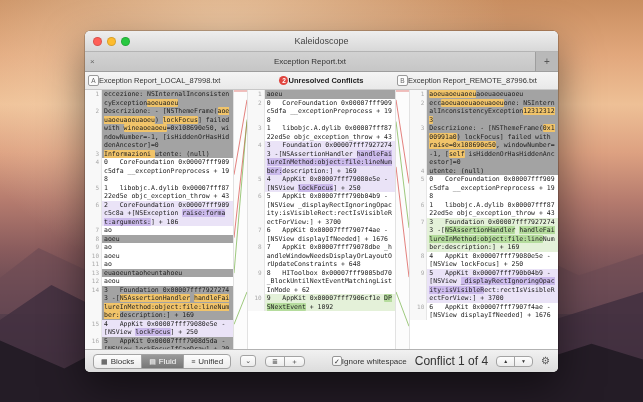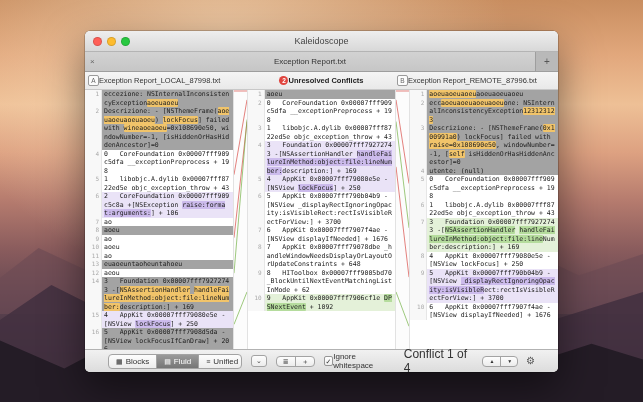--- a/index.html
+++ b/index.html
@@ -43,21 +43,21 @@
   .row{display:flex;align-items:stretch;}
   .ln{flex:0 0 14px;text-align:right;padding:0 2px 0 0;font-size:6px;line-height:8.5px;color:#a9a9a9;background:#f8f8f8;border-right:1px solid #e6e6e6;font-family:"DejaVu Sans Mono",monospace;}
   .code{flex:1;padding:0 2px;font-family:"DejaVu Sans Mono",monospace;font-size:6.5px;line-height:8.5px;color:#222;white-space:pre-wrap;word-break:break-all;}
   .row.y .code{background:#a3a3a3;}  .row.y .hl{background:#f1c46a;border-radius:1px;}
   .row.p .code{background:#eae3f7;}  .row.p .hl{background:#ccbbec;border-radius:1px;}
   .row.g .code{background:#e4f1d9;}  .row.g .hl{background:#b5dc9d;border-radius:1px;}
   .connector{flex:0 0 13px;background:#fcfcfc;border-left:1px solid #e2e2e2;border-right:1px solid #e2e2e2;}
   .connector svg{display:block;width:13px;height:100%;}
 
   
-  .toolbar{height:22px;flex:0 0 22px;background:linear-gradient(#f1f1f1,#dcdcdc);border-top:1px solid #b2b2b2;display:flex;align-items:center;padding:0 23px;gap:9px;}
+  .toolbar{height:22px;flex:0 0 22px;background:linear-gradient(#f1f1f1,#dcdcdc);border-top:1px solid #b2b2b2;display:flex;align-items:center;padding:0 8px;gap:9px;}
   .seg{display:flex;border:1px solid #a3a3a3;border-radius:4px;overflow:hidden;background:linear-gradient(#fdfdfd,#ececec);}
   .seg > .seg-btn{padding:2px 7px;font-size:8px;color:#333;display:flex;align-items:center;gap:3px;border-right:1px solid #a3a3a3;}
   .seg > .seg-btn:last-child{border-right:none;}
   .seg > .seg-btn.active{background:linear-gradient(#9a9a9a,#767676);color:#fff;}
   .seg-ico{font-size:7px;line-height:7px;}
   .mini-btn{border:1px solid #a3a3a3;border-radius:3px;background:linear-gradient(#fdfdfd,#ececec);padding:1px 4px;font-size:7px;color:#444;display:flex;align-items:center;justify-content:center;}
   .seg.small > .seg-btn{padding:1px 6px;font-size:7px;}
   .tb-right{margin-left:auto;display:flex;align-items:center;gap:8px;}
   .chk{display:flex;align-items:center;gap:0;font-size:8px;color:#333;}
   .chk-box{width:8px;height:8px;border:1px solid #969696;border-radius:2px;background:linear-gradient(#fff,#eee);display:flex;align-items:center;justify-content:center;font-size:7px;line-height:7px;color:#333;}
@@ -113,20 +113,24 @@
   <div class="main">
     <div class="pane">
         <div class="row y">
           <span class="ln">1</span>
           <span class="code"><span>eccezione: NSInternalInconsistencyException</span><span class="hl">aoeuaoeu</span></span>
         </div>
         <div class="row y">
           <span class="ln">2</span>
           <span class="code"><span>Descrizione: - [NSThemeFrame(</span><span class="hl">aoeuaoeuaoeuaoeu</span><span>) </span><span class="hl">lockFocus</span><span>] failed with </span><span class="hl">wineaoeaoeu</span><span>=0x108690e50, windowNumber=-1, [isHiddenOrHasHiddenAncestor]=0</span></span>
         </div>
+        <div class="row y">
+          <span class="ln">3</span>
+          <span class="code"><span class="hl">Informazioni </span><span>utente: (null)</span></span>
+        </div>
         <div class="row ">
           <span class="ln">4</span>
           <span class="code"><span>0   CoreFoundation 0x00007fff909c5dfa __exceptionPreprocess + 198</span></span>
         </div>
         <div class="row ">
           <span class="ln">5</span>
           <span class="code"><span>1   libobjc.A.dylib 0x00007fff8722ed5e objc_exception_throw + 43</span></span>
         </div>
         <div class="row p">
           <span class="ln">6</span>

